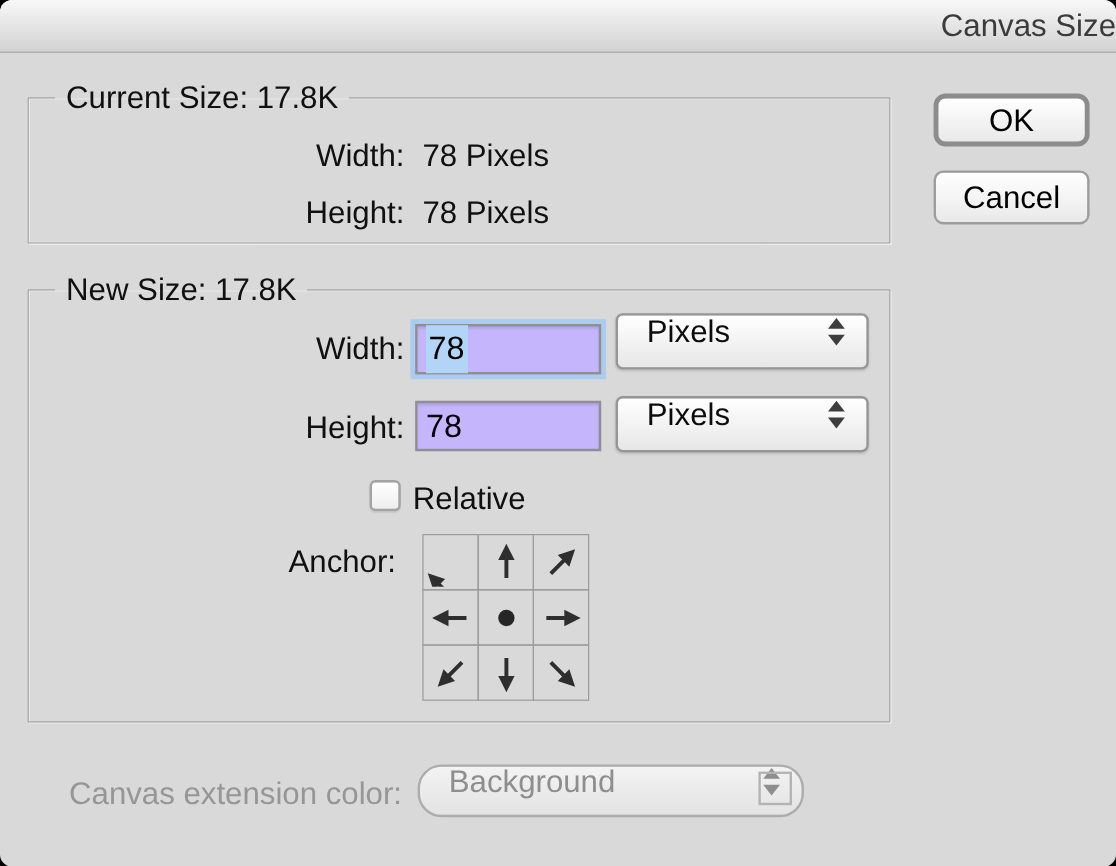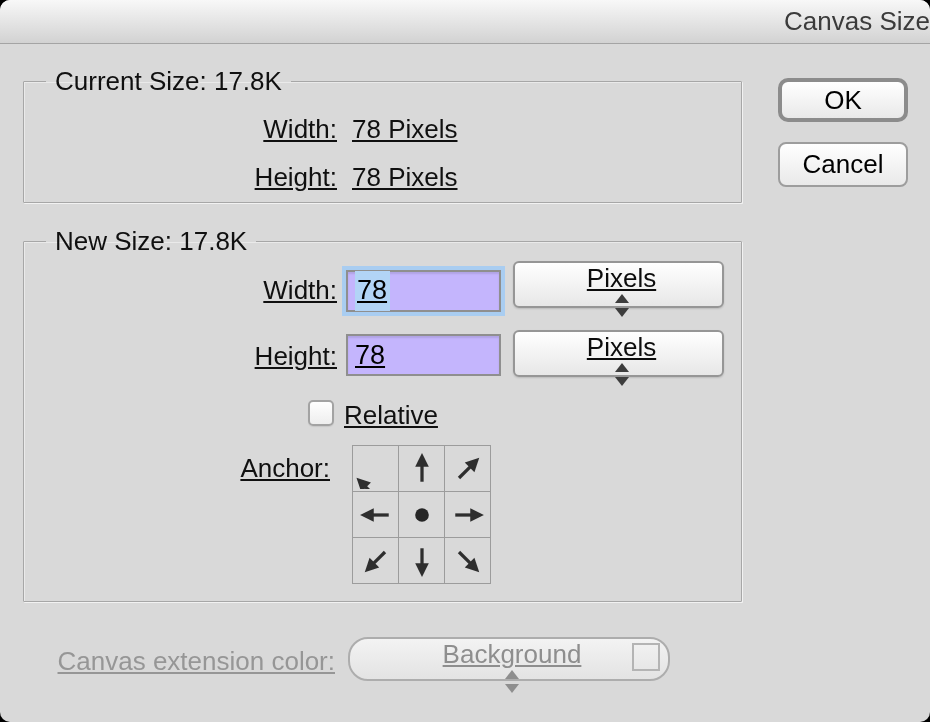--- a/index.html
+++ b/index.html
@@ -17,40 +17,40 @@
 
   
   fieldset.group { position:absolute; left:23px; width:719px; margin:0; padding:0;
                    border:1px solid #a7a7a7; border-radius:1px;
                    box-shadow:1px 1px 0 rgba(255,255,255,.65), inset 1px 1px 0 rgba(255,255,255,.45);
                    box-sizing:border-box; background:transparent; }
   fieldset.group legend { font-size:26px; color:#101010; padding:0 9px; margin-left:22px; }
   #current-size-group { top:66px; height:137px; }
   #new-size-group    { top:226px; height:376px; }
 
-  .abs { position:absolute;text-decoration:underline; }
+  .abs { position:absolute; }
   .lbl  { font-size:26px; color:#101010; white-space:nowrap; }
   .ralign { text-align:right; }
   .val  { font-size:26px; color:#101010; white-space:nowrap; }
   .dim  { color:#969696; }
 
   
   .textbox { background:#c4b5fd; border:2px solid #8f8f8f; box-sizing:border-box;
              display:flex; align-items:center; padding-left:7px;
              font-size:27px; color:#000;
              box-shadow:inset 0 2px 2px rgba(0,0,0,.10); }
   .textbox.focused { box-shadow:0 0 0 4px #a9cdf1, inset 0 2px 2px rgba(0,0,0,.10); }
   .textbox .sel { background:#b2d4f6; padding:4px 3px 5px 2px; }
 
   
   .dropdown { box-sizing:border-box; display:flex; align-items:center; justify-content:space-between;
               padding:0 18px 16px 24px; border:2px solid #969696; border-radius:6px;
               background:linear-gradient(#ffffff,#e7e7e7);
               box-shadow:0 1px 2px rgba(0,0,0,.14);
-              font-size:26px; color:#0c0c0c;flex-direction:column; }
+              font-size:26px; color:#0c0c0c; }
   .dropdown.disabled { color:#8e8e8e; border-color:#adadad;
               background:linear-gradient(#f3f3f3,#e3e3e3); box-shadow:none; }
   .stepper { display:flex; flex-direction:column; align-items:center; gap:5px; }
   .tri-up   { width:0; height:0; border-left:7px solid transparent; border-right:7px solid transparent;
               border-bottom:9px solid #3d3d3d; }
   .tri-down { width:0; height:0; border-left:7px solid transparent; border-right:7px solid transparent;
               border-top:9px solid #3d3d3d; }
   .dropdown.disabled .tri-up   { border-bottom-color:#8e8e8e; }
   .dropdown.disabled .tri-down { border-top-color:#8e8e8e; }
 

